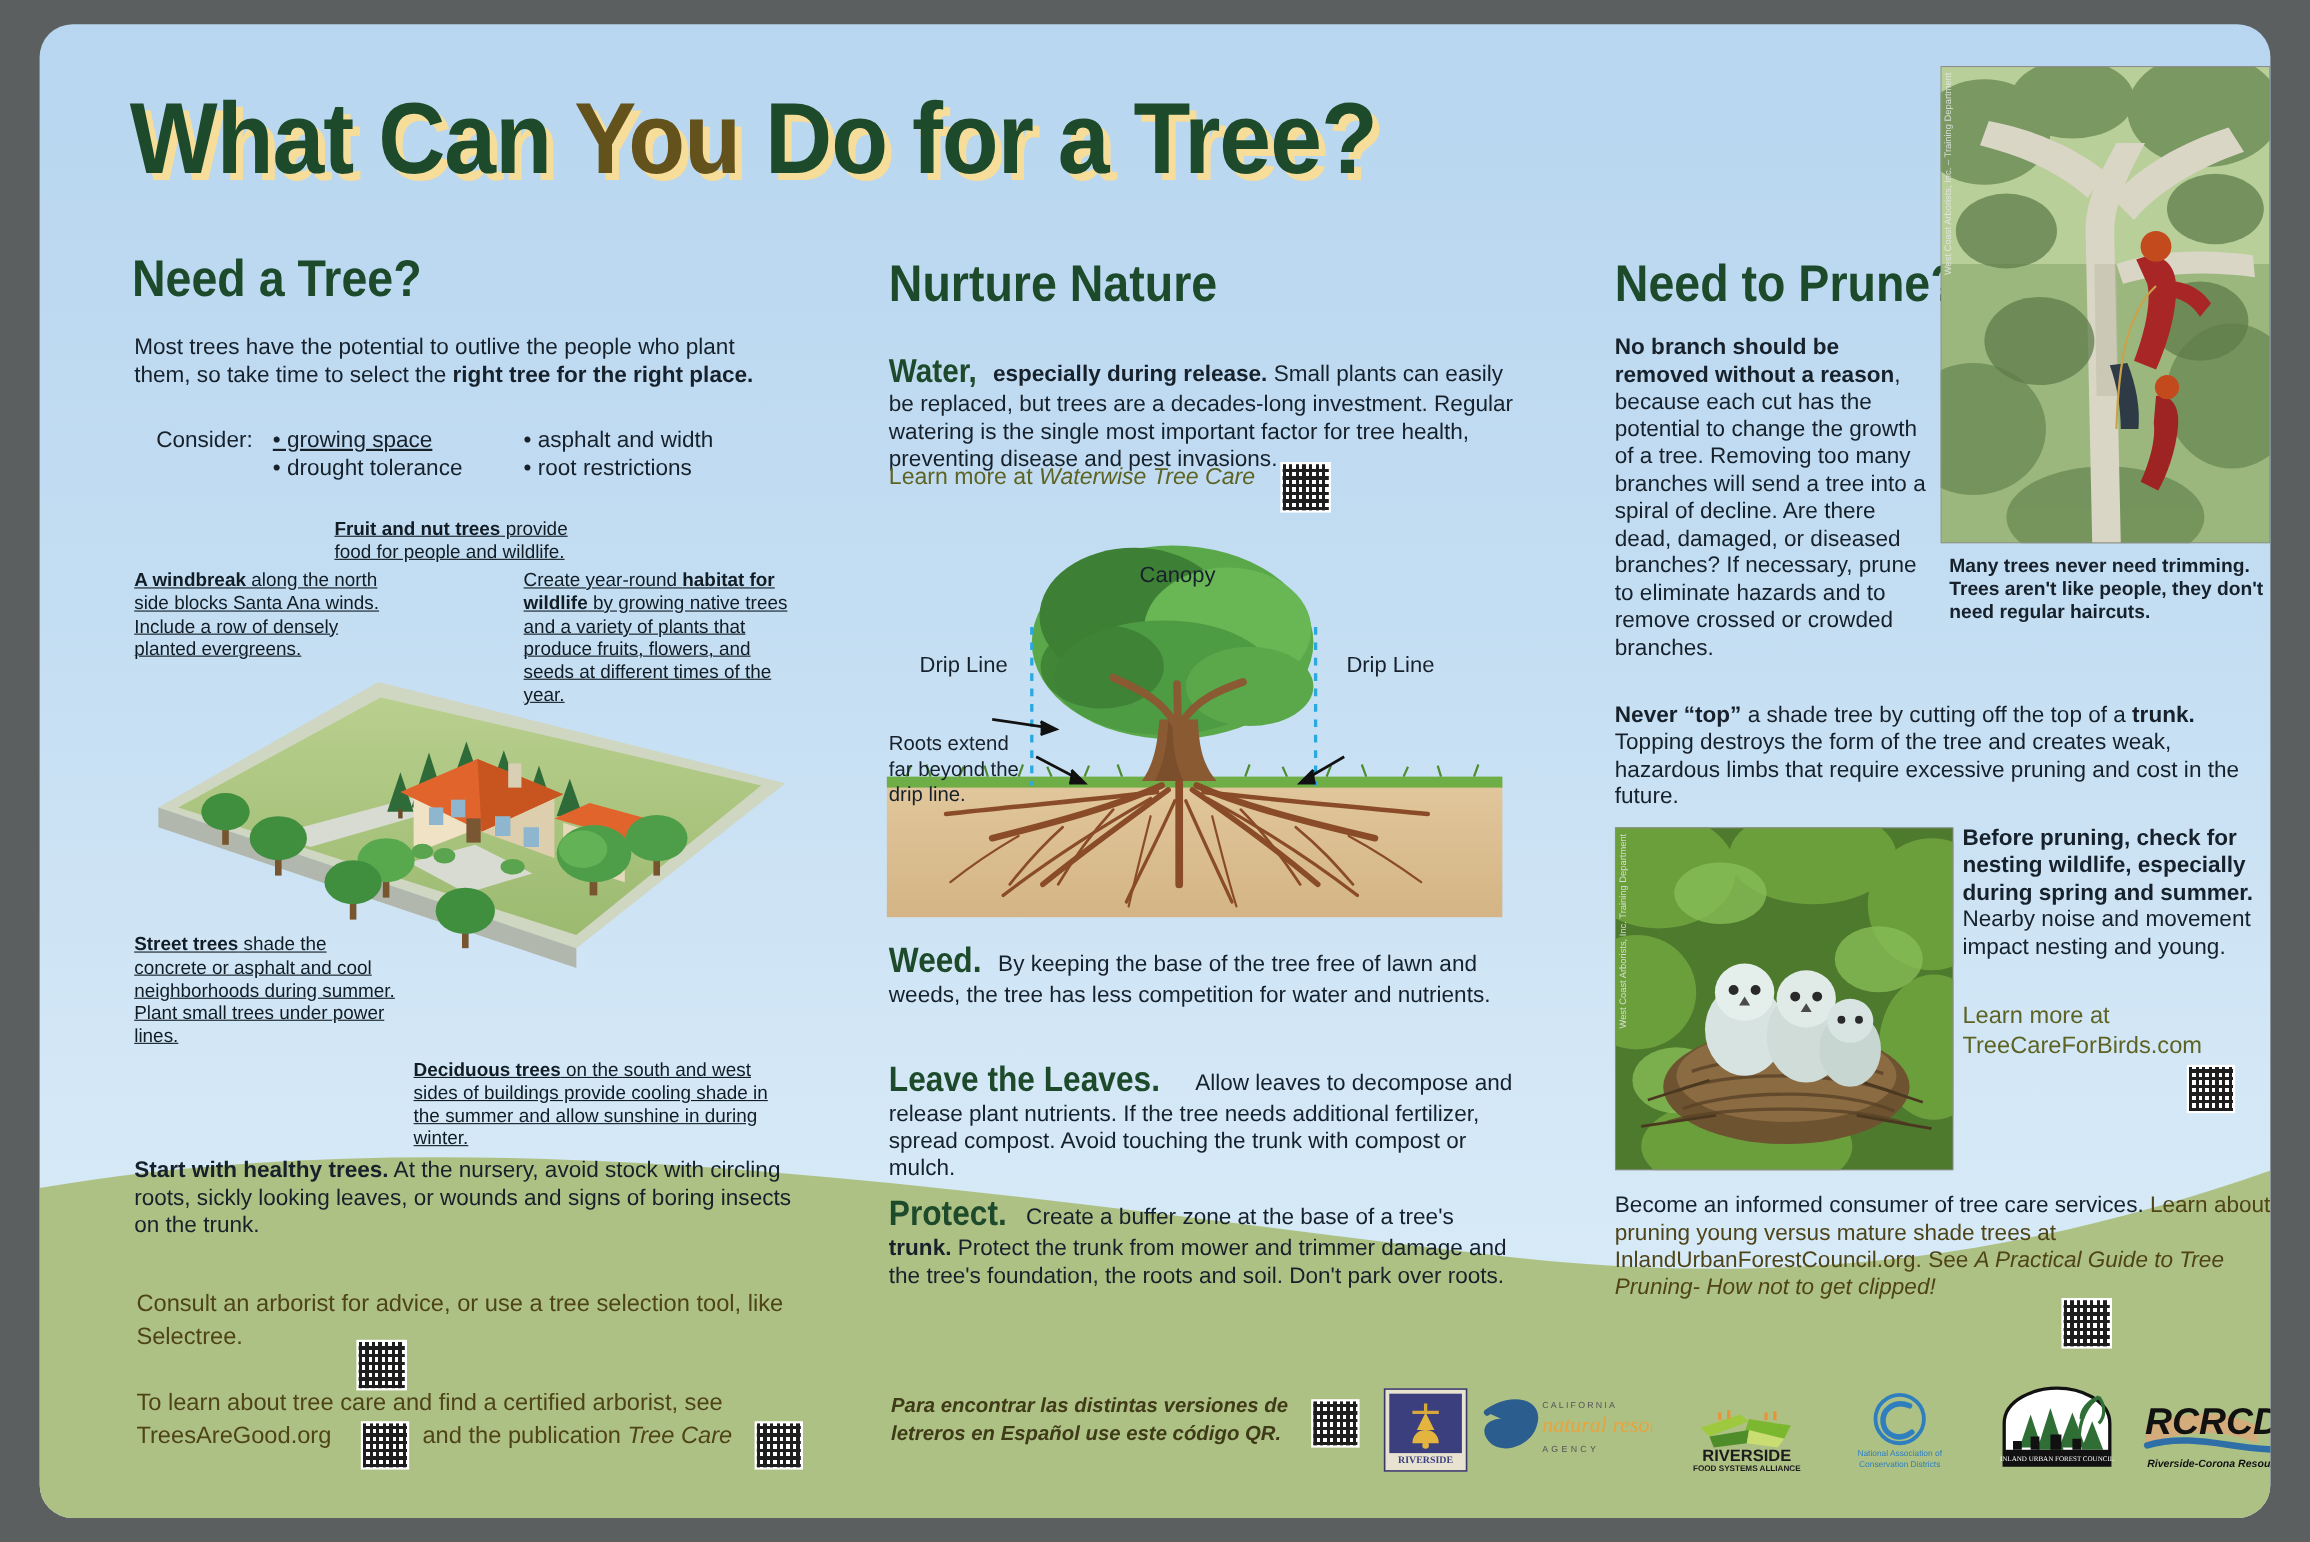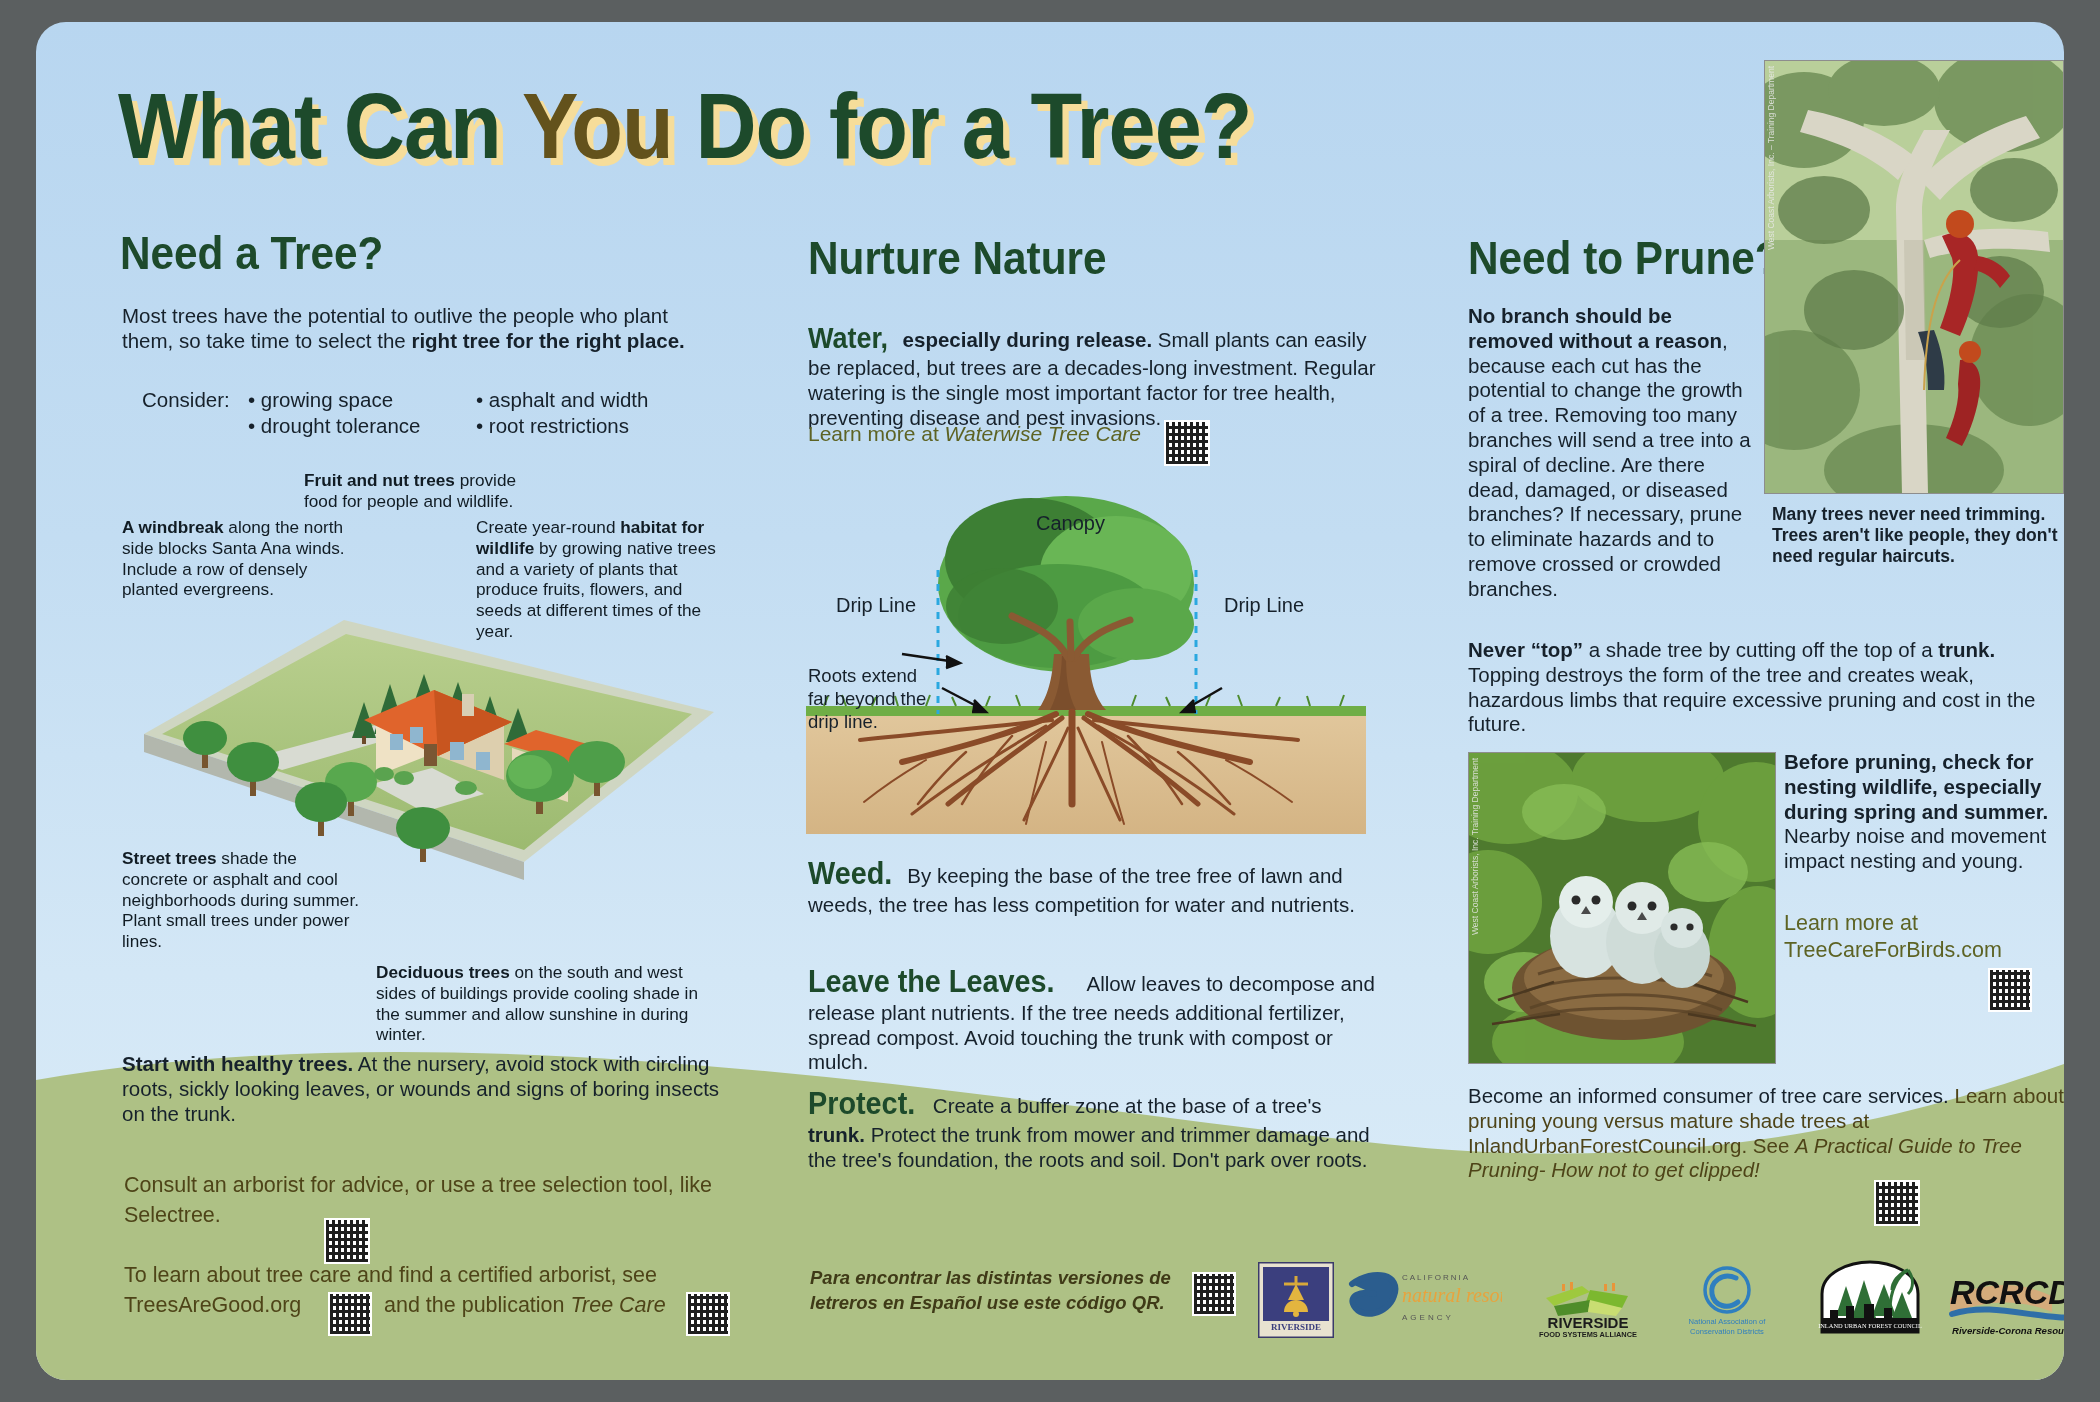--- a/index.html
+++ b/index.html
@@ -40,20 +40,21 @@
 
   
   .body-txt {
     position:absolute; color:#16212b; font-size:20.5px; line-height:1.21;
     font-family:"Liberation Sans",sans-serif;
   }
   .body-txt b { font-weight:bold; }
   .small-note {
     position:absolute; color:#111c24; font-size:17.2px; line-height:1.21;
     font-weight:normal;
+    text-decoration:underline;
   }
   .small-note b { font-weight:bold; }
 
   .run-head {
     font-family:"Liberation Sans Narrow","Liberation Sans",sans-serif;
     font-weight:bold; color:#1d4a2b; font-size:30px;
     display:inline-block; transform:scaleX(0.90); transform-origin:left bottom;
     vertical-align:-1px;
   }
   .olive { color:#5d6324; }
@@ -103,21 +104,21 @@
     <span class="t-green">What Can </span><span class="t-brown">You </span><span class="t-green">Do for a Tree?</span>
   </div>
 
   <div class="sec-head" style="left:84px; top:207px;">Need a Tree?</div>
 
   <div class="body-txt" style="left:86px; top:282px; width:600px;">
     <span>Most trees have the potential to outlive the people who plant them, so take time to select the </span><b>right tree for the right place.</b>
   </div>
 
   <div class="body-txt" style="left:86px; top:366px;margin-left:20px;">Consider:</div>
-  <div class="body-txt" style="left:212px; top:366px;">• growing space</div>
+  <div class="body-txt" style="left:212px; top:366px;text-decoration:underline;">• growing space</div>
   <div class="body-txt" style="left:440px; top:366px;">• asphalt and width</div>
   <div class="body-txt" style="left:212px; top:392px;">• drought tolerance</div>
   <div class="body-txt" style="left:440px; top:392px;">• root restrictions</div>
 
   <div class="small-note" style="left:268px; top:448px; width:250px;">
     <b>Fruit and nut trees</b><span> provide food for people and wildlife.</span>
   </div>
 
   <div class="small-note" style="left:86px; top:495px; width:240px;">
     <b>A windbreak</b><span> along the north side blocks Santa Ana winds. Include a row of densely planted evergreens.</span>

